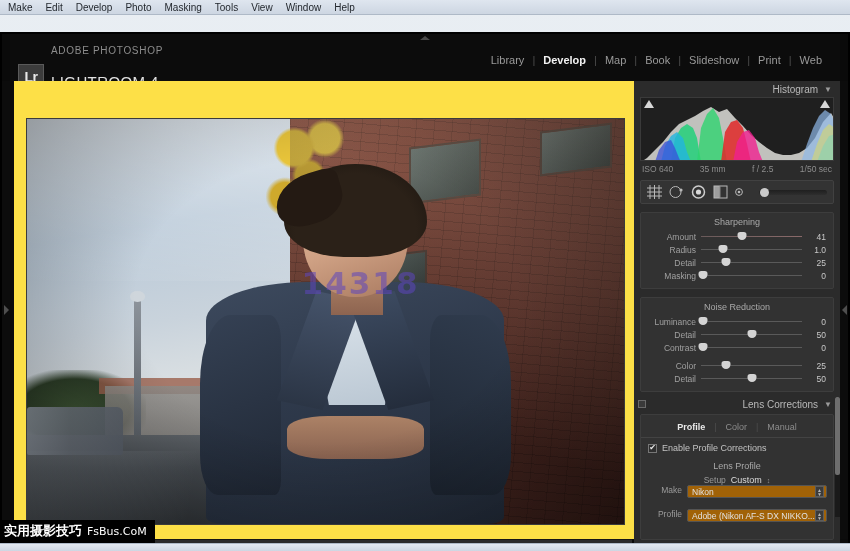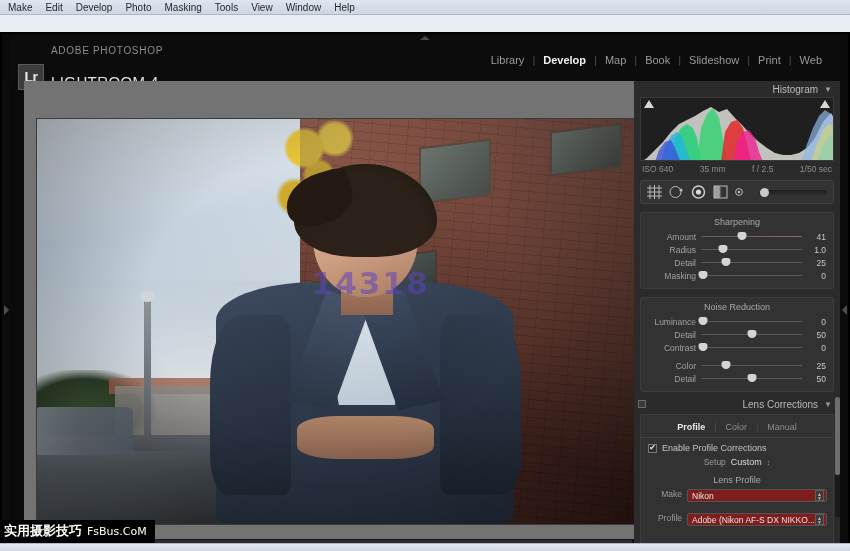--- a/index.html
+++ b/index.html
@@ -82,22 +82,22 @@
     background: #0c0c0c; display: flex; align-items: center;
     justify-content: center; }
   #edge-left { left: 0px; }
   #edge-right { right: 0px; }
   .tri-right { border-top: 5px solid transparent; border-bottom: 5px solid transparent;
     border-left: 5px solid #4e4e4e; }
   .tri-left { border-top: 5px solid transparent; border-bottom: 5px solid transparent;
     border-right: 5px solid #4e4e4e; }
 
   
-  #canvas { position: absolute; left: 22px; top: 47px;
-    width: 622px; height: 458px; background: #737373; padding-left: 44px; }
+  #canvas { position: absolute; left: 12px; top: 47px;
+    width: 622px; height: 458px; background: #fde047; padding-left: 44px; }
   #photo-wrap { position: absolute; left: 13px; top: 38px;
     width: 597px; height: 405px; background: #2a2a2a;
     box-shadow: 0 0 0 1px #3b3b3b; overflow: hidden; }
 
   
   #photo { position: absolute; inset: 0; background: #1e2430; }
   .ph { position: absolute; }
   #sky { left: 0; top: 0; width: 46%; height: 78%;
     background: linear-gradient(170deg,#cbd7e2 0%,#b9c9d8 35%,#c9d3dc 62%,#dfe3e4 85%,#cfd3d2 100%); }
   #sky-haze { left: 0; top: 0; width: 46%; height: 40%;
@@ -269,21 +269,21 @@
   .sm-label { font-size: 8.5px; color: #9b9b9b; }
   #setup-val { font-size: 9px; color: #dcdcdc; }
   #setup-arrows { font-size: 7px; color: #9b9b9b; }
 
   #lens-profile-title { text-align: center; font-size: 9px; color: #a9a9a9;
     margin: 8px 0 4px; }
   .sel-row { display: flex; align-items: flex-start; padding: 0 6px 0 4px;
     margin-bottom: 11px; }
   .sel-label { width: 42px; text-align: right; font-size: 8.5px;
     color: #9b9b9b; padding-right: 5px; }
-  .sel-box { flex: 1; height: 13px; background: #7f1d1d;
+  .sel-box { flex: 1; height: 13px; background: #a16207;
     border: 1px solid #545454; border-radius: 2px; display: flex;
     align-items: center; padding: 0 2px 0 4px; }
   .sel-text { flex: 1; font-size: 8.5px; color: #e2e2e2;
     white-space: nowrap; overflow: hidden; }
   .sel-stepper { width: 9px; height: 11px; background: #3b3b3b;
     border: 1px solid #5d5d5d; color: #b5b5b5; font-size: 5px;
     display: flex; flex-direction: column; align-items: center;
     justify-content: center; line-height: 4px; }
 
   
@@ -586,27 +586,27 @@
             <span class="lens-tab-sep">|</span>
             <span class="lens-tab">Color</span>
             <span class="lens-tab-sep">|</span>
             <span class="lens-tab">Manual</span>
           </div>
           <div id="lens-divider"></div>
           <div id="enable-row">
             <span id="enable-box">✔</span>
             <span id="enable-label">Enable Profile Corrections</span>
           </div>
+          <div id="lens-profile-title">Lens Profile</div>
+
           <div id="setup-row">
             <span class="sm-label">Setup</span>
             <span id="setup-val">Custom</span>
             <span id="setup-arrows">↕</span>
           </div>
-
-          <div id="lens-profile-title">Lens Profile</div>
 
           <div class="sel-row">
             <span class="sel-label">Make</span>
             <span class="sel-box">
               <span class="sel-text">Nikon</span>
               <span class="sel-stepper">▲<br>▼</span>
             </span>
           </div>
           <div class="sel-row">
             <span class="sel-label">Profile</span>

